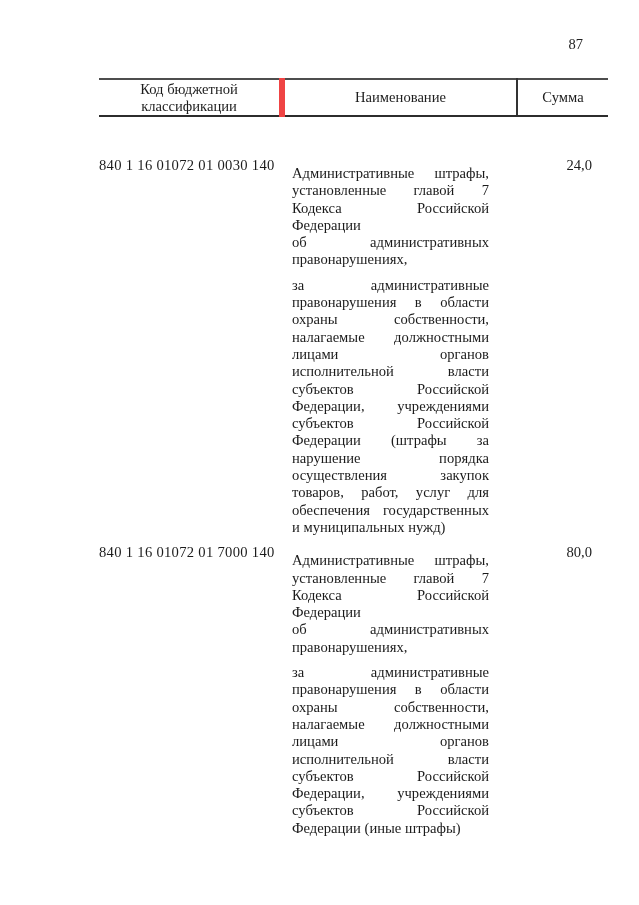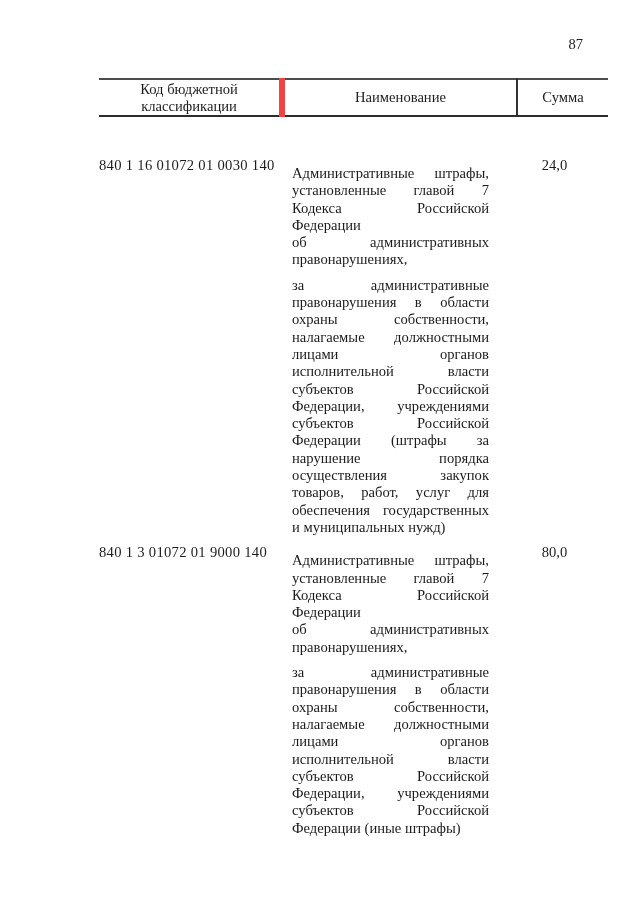--- a/index.html
+++ b/index.html
@@ -71,21 +71,21 @@
     padding-left: 2px;
     padding-right: 20px;
   }
   td.cell-name p {
     margin: 8px;
     text-align: justify;
     hyphens: none;
     -webkit-hyphens: none;
   }
   td.cell-sum {
-    text-align: center;
+    text-align: right;
     padding-right: 16px;
   }
 </style>
 </head>
 <body>
 
 <div class="page">
 
   <div class="page-number">87</div>
 
@@ -105,21 +105,21 @@
     <tbody>
       <tr class="first-row">
         <td class="cell-code">840 1 16 01072 01 0030 140</td>
         <td class="cell-name">
           <p>Административные штрафы, установленные главой 7 Кодекса Российской Федерации об&nbsp;административных правонарушениях,</p>
           <p>за административные правонарушения в области охраны собственности, налагаемые должностными лицами органов исполнительной власти субъектов Российской Федерации, учреждениями субъектов Российской Федерации (штрафы за нарушение порядка осуществления закупок товаров, работ, услуг для обеспечения государственных и муниципальных нужд)</p>
         </td>
         <td class="cell-sum">24,0</td>
       </tr>
       <tr>
-        <td class="cell-code">840 1 3 01072 01 9000 140</td>
+        <td class="cell-code">840 1 16 01072 01 7000 140</td>
         <td class="cell-name">
           <p>Административные штрафы, установленные главой 7 Кодекса Российской Федерации об&nbsp;административных правонарушениях,</p>
           <p>за административные правонарушения в области охраны собственности, налагаемые должностными лицами органов исполнительной власти субъектов Российской Федерации, учреждениями субъектов Российской Федерации (иные штрафы)</p>
         </td>
         <td class="cell-sum">80,0</td>
       </tr>
     </tbody>
   </table>
 
 </div>

